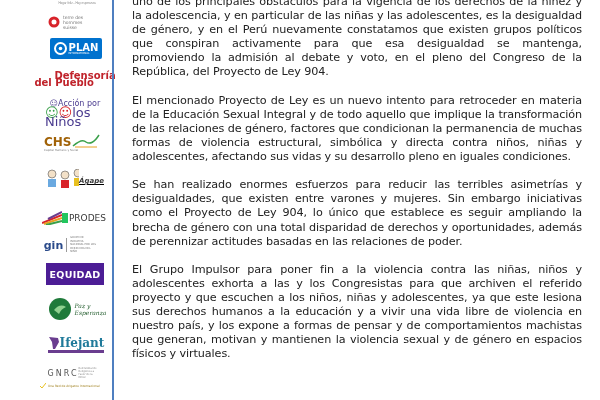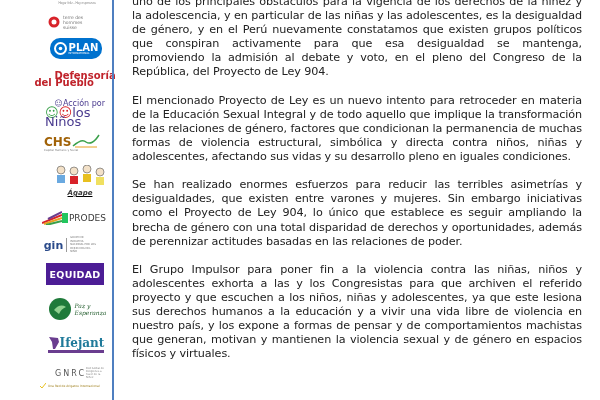--- a/index.html
+++ b/index.html
@@ -38,21 +38,21 @@
     <svg width="12" height="12">
         <circle cx="6" cy="6" r="5.5" fill="#d8232a"></circle>
         <circle cx="6" cy="6" r="2.5" fill="#fff"></circle>
       </svg>
     <div style="margin-left:3px;line-height:5px;">
       <div style="font-size:4.5px;color:#777;">terre des hommes</div>
       <div style="font-size:4.5px;color:#777;">suisse</div>
     </div>
   </div>
 
-  <div class="logo" style="left:50px;top:38px;width:52px;height:21px;background:#0072ce;border-radius:10px;">
+  <div class="logo" style="left:50px;top:38px;width:52px;height:21px;background:#0072ce;border-radius:2px;">
     <svg width="13" height="13">
         <circle cx="6.5" cy="6.5" r="5.5" fill="none" stroke="#fff" stroke-width="2"></circle>
         <circle cx="6.5" cy="6.5" r="1.8" fill="#fff"></circle>
       </svg>
     <div style="margin-left:2px;color:#fff;text-align:left;line-height:9px;">
       <div style="font-weight:bold;font-size:10px;">PLAN</div>
       <div style="font-size:2.6px;line-height:3px;">INTERNATIONAL</div>
     </div>
   </div>
 
@@ -62,37 +62,37 @@
         <rect x="14" y="8" width="7" height="12" fill="#d8232a"></rect>
         <path d="M7 4 L14 10 L12 20 L8 20 Z" fill="#bbb"></path>
         <path d="M6 2 L16 8" stroke="#999" stroke-width="1"></path>
       </svg>
     <div style="margin-left:2px;line-height:7px;color:#c0232b;font-weight:bold;">
       <div style="font-size:10px;padding-left:20px;">Defensoría</div>
       <div style="font-size:10px;">del Pueblo</div>
     </div>
   </div>
 
-  <div class="logo" style="left:45px;top:101px;width:60px;height:22px;flex-direction:column;align-items:flex-end;">
+  <div class="logo" style="left:45px;top:101px;width:60px;height:22px;flex-direction:column;align-items:center;">
     <div style="font-size:8px;color:#4a3b8f;line-height:9px;"><span style="color:#4a3b8f;">☺</span><span>Acción por</span></div>
     <div style="font-size:13px;color:#4a3b8f;line-height:9px;"><span style="color:#3aa04a;">☺</span><span style="color:#d8232a;">☺</span><span>los Niños</span></div>
   </div>
 
   <div class="logo" style="left:44px;top:131px;width:62px;height:24px;flex-direction:column;align-items:flex-start;">
     <div style="display:flex;align-items:flex-end;">
       <span style="font-weight:bold;font-size:12px;color:#a16207;line-height:12px;">CHS</span>
       <svg width="28" height="14">
           <path d="M1 12 Q10 4 14 8 Q20 12 27 1" fill="none" stroke="#3aa04a" stroke-width="1.5"></path>
           <path d="M3 13 L25 13" stroke="#e8a020" stroke-width="1"></path>
         </svg>
     </div>
     <div style="font-size:2.8px;color:#777;">Capital Humano y Social</div>
   </div>
 
-  <div class="logo" style="left:50px;top:163px;width:60px;height:36px;flex-direction:column;text-decoration:underline;">
+  <div class="logo" style="left:44px;top:163px;width:60px;height:36px;flex-direction:row;text-decoration:underline;">
     <svg width="54" height="24">
       <circle cx="8" cy="5" r="4" fill="#f3e1c8" stroke="#555" stroke-width="0.6"></circle>
         <rect x="4" y="10" width="8" height="8" fill="#6aa9e0"></rect>
       <circle cx="21" cy="6" r="4" fill="#f3e1c8" stroke="#555" stroke-width="0.6"></circle>
         <rect x="17" y="11" width="8" height="8" fill="#d8232a"></rect>
       <circle cx="34" cy="4" r="4" fill="#f3e1c8" stroke="#555" stroke-width="0.6"></circle>
         <rect x="30" y="9" width="8" height="8" fill="#e8c020"></rect>
       <circle cx="47" cy="7" r="4" fill="#f3e1c8" stroke="#555" stroke-width="0.6"></circle>
         <rect x="43" y="12" width="8" height="8" fill="#f0e060"></rect>
     </svg>
@@ -133,21 +133,21 @@
   <div class="logo" style="left:46px;top:331px;width:60px;height:26px;flex-direction:column;">
     <div style="display:flex;align-items:center;">
       <svg width="12" height="14">
           <path d="M1 1 L10 2 L11 6 L7 13 L5 13 L4 6 Z" fill="#6a3d8f"></path>
         </svg>
       <span style="font-family:'DejaVu Serif',serif;font-weight:bold;font-size:12px;color:#1f7a9a;">Ifejant</span>
     </div>
     <div style="width:56px;height:3px;background:#6a3d8f;"></div>
   </div>
 
-  <div class="logo" style="left:40px;top:367px;width:68px;height:12px;justify-content:flex-end;">
+  <div class="logo" style="left:40px;top:367px;width:68px;height:12px;justify-content:center;">
     <span style="font-size:8px;color:#555;letter-spacing:2px;">GNRC</span>
     <span style="font-size:2.6px;color:#888;width:22px;line-height:3px;">Red Global de Religiones a Favor de la Niñez</span>
   </div>
 
   <div class="logo" style="left:40px;top:382px;width:68px;height:8px;justify-content:flex-start;">
     <svg width="6" height="6">
         <path d="M0 3 L2 5 L6 0" stroke="#e8c020" stroke-width="1" fill="none"></path>
       </svg>
     <span style="font-size:3px;color:#a08020;margin-left:2px;">Una Red de Arigatou Internacional</span>
   </div>

